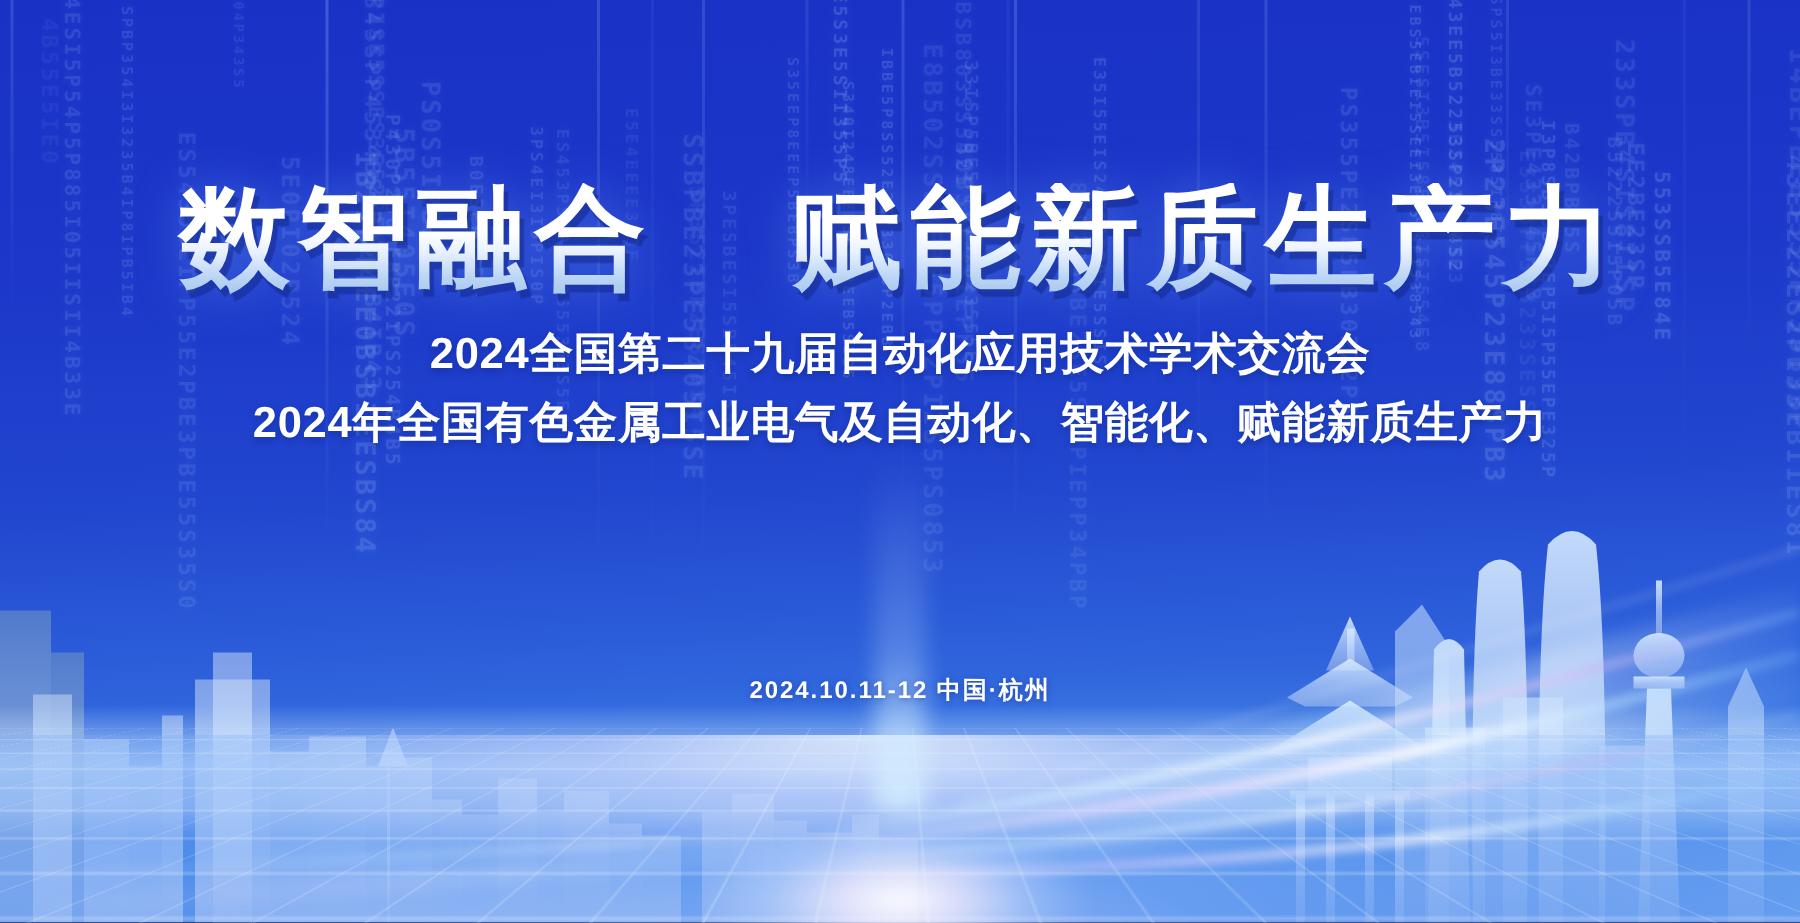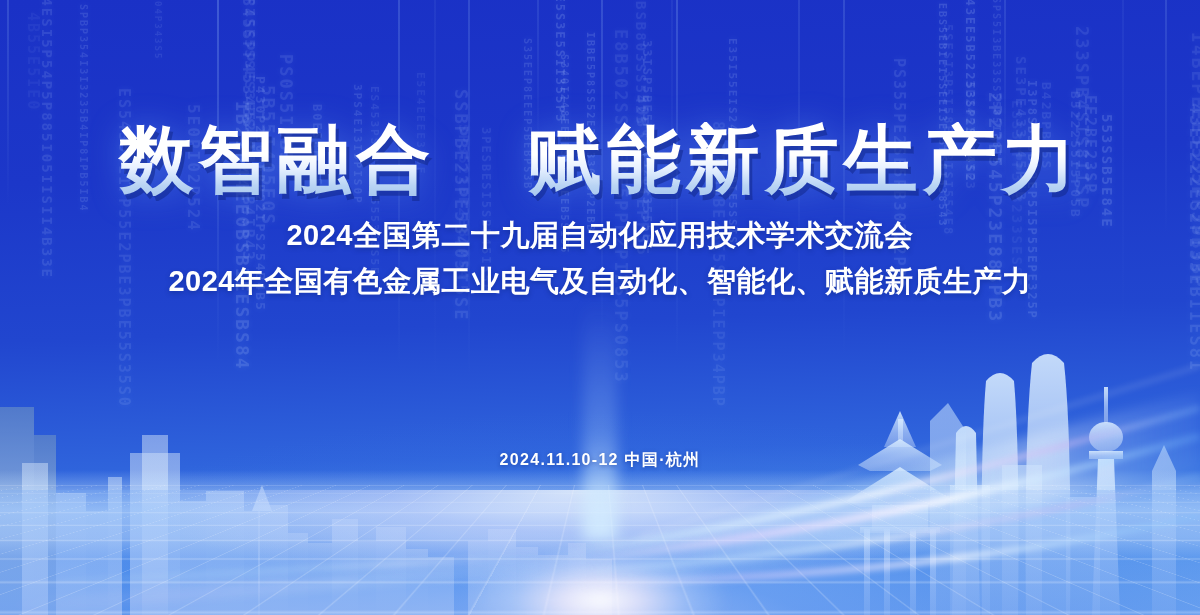--- a/index.html
+++ b/index.html
@@ -321,16 +321,16 @@
 
   <div class="content">
 
     <div class="main-title">数智融合   赋能新质生产力</div>
 
     <div class="sub-line sub-1">2024全国第二十九届自动化应用技术学术交流会</div>
 
     <div class="sub-line sub-2">2024年全国有色金属工业电气及自动化、智能化、赋能新质生产力</div>
 
 
-    <div class="date-line">2024.11.10-12 中国·杭州</div>
+    <div class="date-line">2024.10.11-12 中国·杭州</div>
   </div>
 
 </div>
 
 </body></html>

